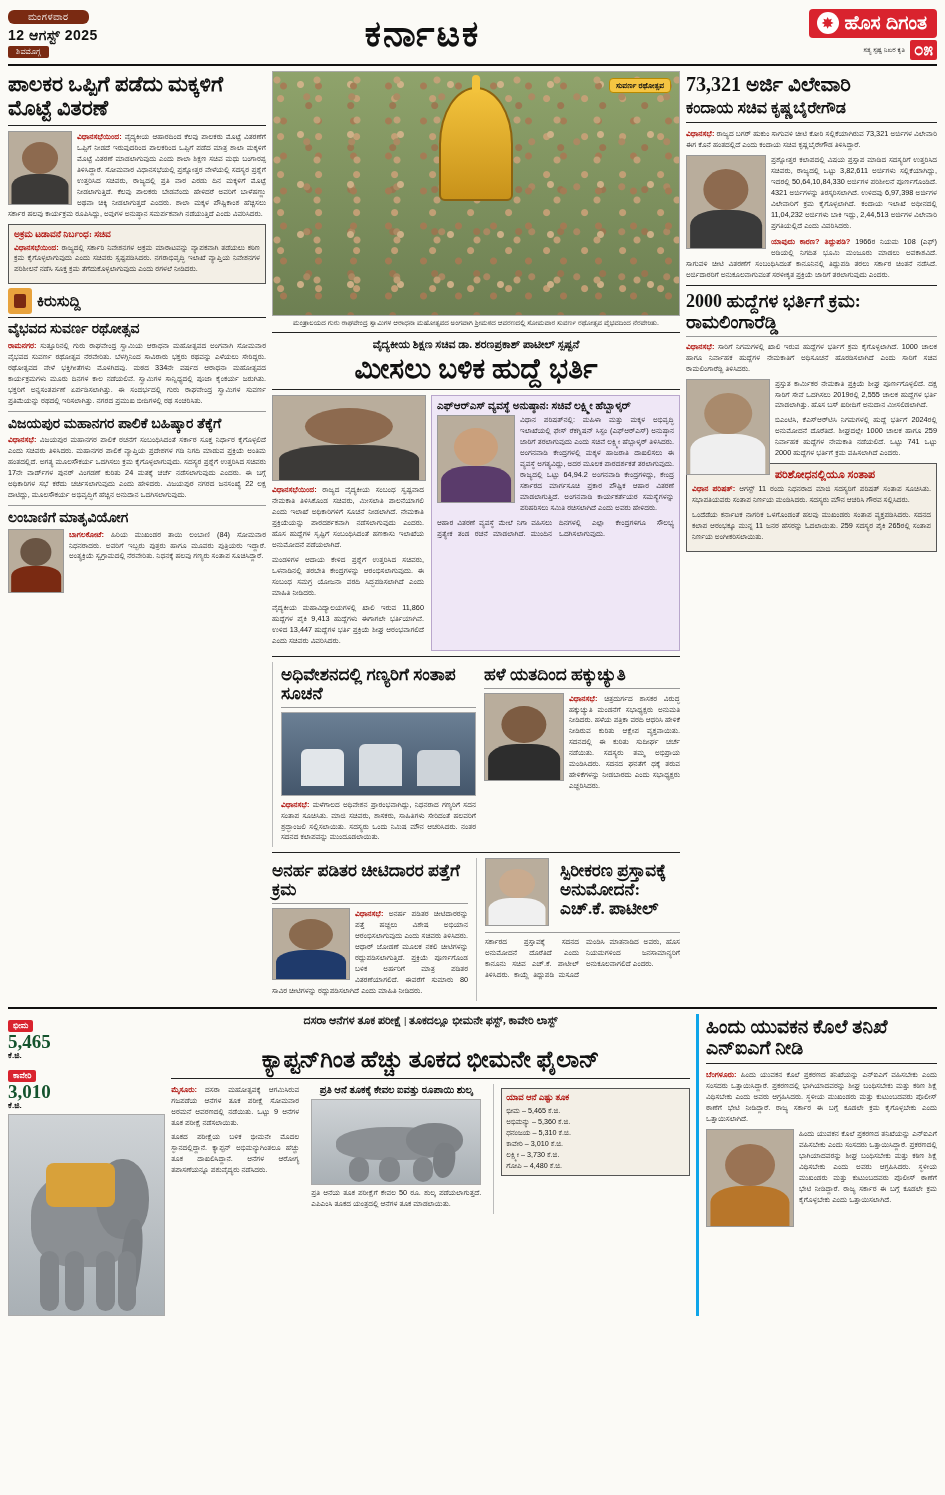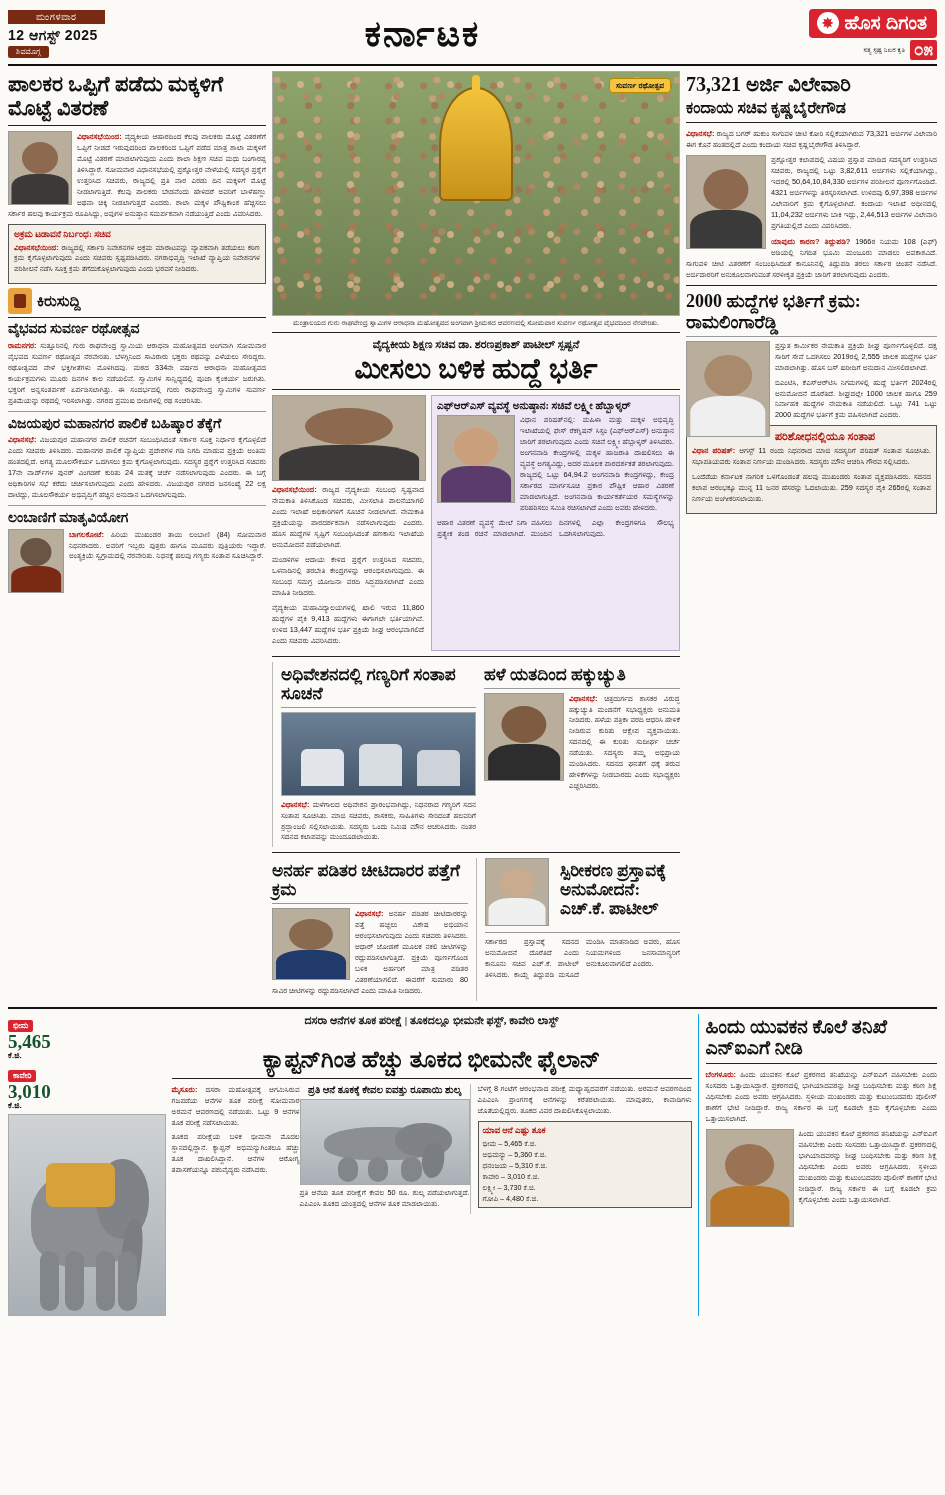--- a/index.html
+++ b/index.html
@@ -6,21 +6,21 @@
   body{
     width:945px;height:1495px;background:#fbfaf6;
     font-family:"Liberation Sans", sans-serif;
     color:#111;overflow:hidden;
   }
   .page{position:relative;width:945px;height:1495px;box-sizing:border-box;padding:6px 8px;}
 
   
   .masthead{display:flex;align-items:center;justify-content:space-between;height:56px;border-bottom:2px solid #111;padding-bottom:2px;}
   .md-date{width:130px;font-size:9px;line-height:1.25;}
-  .md-date .dayname{background:#7a2a12;color:#fff;display:inline-block;padding:1px 28px;border-radius:0;font-size:9.5px;letter-spacing:.5px;}
+  .md-date .dayname{background:#7a2a12;color:#fff;display:inline-block;padding:1px 20px;border-radius:6px;font-size:9.5px;letter-spacing:.5px;}
   .md-date .date{font-size:14px;font-weight:bold;margin-top:3px;letter-spacing:.5px;}
   .md-date .place{background:#7a2a12;color:#fff;display:inline-block;padding:1px 8px;font-size:8px;margin-top:2px;border-radius:2px;}
   .md-title{flex:1;text-align:center;font-size:36px;font-weight:bold;letter-spacing:2px;font-family:"Liberation Serif",serif;}
   .md-brand{width:230px;text-align:right;}
   .brandbox{display:inline-flex;align-items:center;gap:6px;background:#d9232e;color:#fff;padding:3px 10px 4px 8px;border-radius:4px;}
   .brandbox .bicon{width:22px;height:22px;border-radius:50%;background:#fff;color:#d9232e;display:flex;align-items:center;justify-content:center;font-size:14px;font-weight:bold;}
   .brandbox .btext{font-size:19px;font-weight:bold;line-height:1.0;}
   .pagenum{font-size:17px;font-weight:bold;color:#fff;background:#d9232e;padding:0 4px;border-radius:2px;}
 
   
@@ -120,21 +120,21 @@
       <div class="portrait">
         <div class="face"></div>
           <div class="bodyshape"></div>
       </div>
       <p class="body"><span class="byl">ವಿಧಾನಸಭೆಯಿಂದ:</span>
         <span>ವೈದ್ಯಕೀಯ ಆಹಾರದಿಂದ ಕೆಲವು ಪಾಲಕರು ಮೊಟ್ಟೆ ವಿತರಣೆಗೆ ಒಪ್ಪಿಗೆ ನೀಡದೆ ಇರುವುದರಿಂದ ಪಾಲಕರಿಂದ ಒಪ್ಪಿಗೆ ಪಡೆದ ಮಾತ್ರ ಶಾಲಾ ಮಕ್ಕಳಿಗೆ ಮೊಟ್ಟೆ ವಿತರಣೆ ಮಾಡಲಾಗುವುದು ಎಂದು ಶಾಲಾ ಶಿಕ್ಷಣ ಸಚಿವ ಮಧು ಬಂಗಾರಪ್ಪ ತಿಳಿಸಿದ್ದಾರೆ. ಸೋಮವಾರ ವಿಧಾನಸಭೆಯಲ್ಲಿ ಪ್ರಶ್ನೋತ್ತರ ವೇಳೆಯಲ್ಲಿ ಸದಸ್ಯರ ಪ್ರಶ್ನೆಗೆ ಉತ್ತರಿಸಿದ ಸಚಿವರು, ರಾಜ್ಯದಲ್ಲಿ ಪ್ರತಿ ವಾರ ಎರಡು ದಿನ ಮಕ್ಕಳಿಗೆ ಮೊಟ್ಟೆ ನೀಡಲಾಗುತ್ತಿದೆ. ಕೆಲವು ಪಾಲಕರು ಬೇಡವೆಂದು ಹೇಳಿದರೆ ಅವರಿಗೆ ಬಾಳೆಹಣ್ಣು ಅಥವಾ ಚಿಕ್ಕಿ ನೀಡಲಾಗುತ್ತದೆ ಎಂದರು. ಶಾಲಾ ಮಕ್ಕಳ ಪೌಷ್ಟಿಕಾಂಶ ಹೆಚ್ಚಿಸಲು ಸರ್ಕಾರ ಹಲವು ಕಾರ್ಯಕ್ರಮ ರೂಪಿಸಿದ್ದು, ಅವುಗಳ ಅನುಷ್ಠಾನ ಸಮರ್ಪಕವಾಗಿ ನಡೆಯುತ್ತಿದೆ ಎಂದು ವಿವರಿಸಿದರು.</span></p>
 
       <div class="boxed">
         <div class="boxhead">ಅಕ್ರಮ ಟಡಾವನೆ ನಿರ್ಬಂಧ: ಸಚಿವ</div>
         <p class="body"><span class="byl">ವಿಧಾನಸಭೆಯಿಂದ:</span>
-          <span>ರಾಜ್ಯದಲ್ಲಿ ಸರ್ಕಾರಿ ನಿವೇಶನಗಳ ಅಕ್ರಮ ಮಾರಾಟವನ್ನು ವ್ಯಾಪಕವಾಗಿ ತಡೆಯಲು ಕಠಿಣ ಕ್ರಮ ಕೈಗೊಳ್ಳಲಾಗುವುದು ಎಂದು ಸಚಿವರು ಸ್ಪಷ್ಟಪಡಿಸಿದರು. ನಗರಾಭಿವೃದ್ಧಿ ಇಲಾಖೆ ವ್ಯಾಪ್ತಿಯ ನಿವೇಶನಗಳ ಪರಿಶೀಲನೆ ನಡೆಸಿ ಸೂಕ್ತ ಕ್ರಮ ತೆಗೆದುಕೊಳ್ಳಲಾಗುವುದು ಎಂದು ಭರವಸೆ ನೀಡಿದರು.</span></p>
+          <span>ರಾಜ್ಯದಲ್ಲಿ ಸರ್ಕಾರಿ ನಿವೇಶನಗಳ ಅಕ್ರಮ ಮಾರಾಟವನ್ನು ವ್ಯಾಪಕವಾಗಿ ತಡೆಯಲು ಕಠಿಣ ಕ್ರಮ ಕೈಗೊಳ್ಳಲಾಗುವುದು ಎಂದು ಸಚಿವರು ಸ್ಪಷ್ಟಪಡಿಸಿದರು. ನಗರಾಭಿವೃದ್ಧಿ ಇಲಾಖೆ ವ್ಯಾಪ್ತಿಯ ನಿವೇಶನಗಳ ಪರಿಶೀಲನೆ ನಡೆಸಿ ಸೂಕ್ತ ಕ್ರಮ ತೆಗೆದುಕೊಳ್ಳಲಾಗುವುದು ಎಂದು ರಗಳಲೆ ನೀಡಿದರು.</span></p>
       </div>
 
       <div class="kirusuddi">
         <span class="kicon"></span>
         <span class="ktext">ಕಿರುಸುದ್ದಿ</span>
       </div>
       <h3 class="hl">ವೈಭವದ ಸುವರ್ಣ ರಥೋತ್ಸವ</h3>
       <p class="body"><span class="byl">ರಾಮನಗರ:</span>
         <span>ಸುತ್ತೂರಿನಲ್ಲಿ ಗುರು ರಾಘವೇಂದ್ರ ಸ್ವಾಮಿಯ ಆರಾಧನಾ ಮಹೋತ್ಸವದ ಅಂಗವಾಗಿ ಸೋಮವಾರ ವೈಭವದ ಸುವರ್ಣ ರಥೋತ್ಸವ ನೆರವೇರಿತು. ಬೆಳಗ್ಗಿನಿಂದ ಸಾವಿರಾರು ಭಕ್ತರು ರಥವನ್ನು ಎಳೆಯಲು ಸೇರಿದ್ದರು. ರಥೋತ್ಸವದ ವೇಳೆ ಭಕ್ತಿಗೀತೆಗಳು ಮೊಳಗಿದವು. ಮಠದ 334ನೇ ವರ್ಷದ ಆರಾಧನಾ ಮಹೋತ್ಸವದ ಕಾರ್ಯಕ್ರಮಗಳು ಮೂರು ದಿನಗಳ ಕಾಲ ನಡೆಯಲಿವೆ. ಸ್ವಾಮಿಗಳ ಸಾನ್ನಿಧ್ಯದಲ್ಲಿ ಪೂಜಾ ಕೈಂಕರ್ಯ ಜರುಗಿತು. ಭಕ್ತರಿಗೆ ಅನ್ನಸಂತರ್ಪಣೆ ಏರ್ಪಡಿಸಲಾಗಿತ್ತು. ಈ ಸಂದರ್ಭದಲ್ಲಿ ಗುರು ರಾಘವೇಂದ್ರ ಸ್ವಾಮಿಗಳ ಸುವರ್ಣ ಪ್ರತಿಮೆಯನ್ನು ರಥದಲ್ಲಿ ಇರಿಸಲಾಗಿತ್ತು. ನಗರದ ಪ್ರಮುಖ ಬೀದಿಗಳಲ್ಲಿ ರಥ ಸಂಚರಿಸಿತು.</span></p>
 
@@ -254,20 +254,22 @@
         <div class="face" style="background:#8d6a4f;"></div>
           <div class="bodyshape" style="background:#3a3a3a;"></div>
       </div>
       <p class="body">ಪ್ರಶ್ನೋತ್ತರ ಕಲಾಪದಲ್ಲಿ ವಿಷಯ ಪ್ರಸ್ತಾಪ ಮಾಡಿದ ಸದಸ್ಯರಿಗೆ ಉತ್ತರಿಸಿದ ಸಚಿವರು, ರಾಜ್ಯದಲ್ಲಿ ಒಟ್ಟು 3,82,611 ಅರ್ಜಿಗಳು ಸಲ್ಲಿಕೆಯಾಗಿದ್ದು, ಇದರಲ್ಲಿ 50,64,10,84,330 ಅರ್ಜಿಗಳ ಪರಿಶೀಲನೆ ಪೂರ್ಣಗೊಂಡಿದೆ. 4321 ಅರ್ಜಿಗಳನ್ನು ತಿರಸ್ಕರಿಸಲಾಗಿದೆ. ಉಳಿದವು 6,97,398 ಅರ್ಜಿಗಳ ವಿಲೇವಾರಿಗೆ ಕ್ರಮ ಕೈಗೊಳ್ಳಲಾಗಿದೆ. ಕಂದಾಯ ಇಲಾಖೆ ಅಧೀನದಲ್ಲಿ 11,04,232 ಅರ್ಜಿಗಳು ಬಾಕಿ ಇದ್ದು, 2,44,513 ಅರ್ಜಿಗಳ ವಿಲೇವಾರಿ ಪ್ರಗತಿಯಲ್ಲಿದೆ ಎಂದು ವಿವರಿಸಿದರು.</p>
       <p class="body"><span class="byl">ಯಾವುದು ಕಾರಣ? ತಿದ್ದುಪಡಿ?</span>
         <span>1966ರ ನಿಯಮ 108 (ಎಫ್) ಅಡಿಯಲ್ಲಿ ನಿಗದಿತ ಭೂಮಿ ಮಂಜೂರು ಮಾಡಲು ಅವಕಾಶವಿದೆ. ಸಾಗುವಳಿ ಚೀಟಿ ವಿತರಣೆಗೆ ಸಂಬಂಧಿಸಿದಂತೆ ಕಾನೂನಿನಲ್ಲಿ ತಿದ್ದುಪಡಿ ತರಲು ಸರ್ಕಾರ ಚಿಂತನೆ ನಡೆಸಿದೆ. ಅರ್ಜಿದಾರರಿಗೆ ಅನುಕೂಲವಾಗುವಂತೆ ಸರಳೀಕೃತ ಪ್ರಕ್ರಿಯೆ ಜಾರಿಗೆ ತರಲಾಗುವುದು ಎಂದರು.</span></p>
 
       <div class="rule"></div>
       <h1 class="hl" style="font-size:18px;">2000 ಹುದ್ದೆಗಳ ಭರ್ತಿಗೆ ಕ್ರಮ: ರಾಮಲಿಂಗಾರೆಡ್ಡಿ</h1>
       <div class="thinrule"></div>
+      <p class="body"><span class="byl">ವಿಧಾನಸಭೆ:</span>
+        <span>ಸಾರಿಗೆ ನಿಗಮಗಳಲ್ಲಿ ಖಾಲಿ ಇರುವ ಹುದ್ದೆಗಳ ಭರ್ತಿಗೆ ಕ್ರಮ ಕೈಗೊಳ್ಳಲಾಗಿದೆ. 1000 ಚಾಲಕ ಹಾಗೂ ನಿರ್ವಾಹಕ ಹುದ್ದೆಗಳ ನೇಮಕಾತಿಗೆ ಅಧಿಸೂಚನೆ ಹೊರಡಿಸಲಾಗಿದೆ ಎಂದು ಸಾರಿಗೆ ಸಚಿವ ರಾಮಲಿಂಗಾರೆಡ್ಡಿ ತಿಳಿಸಿದರು.</span></p>
       <div class="portrait" style="width:82px;height:94px;">
         <div class="face" style="background:#a98a6c;"></div>
           <div class="bodyshape" style="background:#efefef;"></div>
       </div>
       <p class="body">ಪ್ರಸ್ತುತ ಕಾರ್ಮಿಕರ ನೇಮಕಾತಿ ಪ್ರಕ್ರಿಯೆ ಶೀಘ್ರ ಪೂರ್ಣಗೊಳ್ಳಲಿದೆ. ದಕ್ಷ ಸಾರಿಗೆ ಸೇವೆ ಒದಗಿಸಲು 2019ರಲ್ಲಿ 2,555 ಚಾಲಕ ಹುದ್ದೆಗಳ ಭರ್ತಿ ಮಾಡಲಾಗಿತ್ತು. ಹೊಸ ಬಸ್ ಖರೀದಿಗೆ ಅನುದಾನ ಮೀಸಲಿಡಲಾಗಿದೆ.</p>
       <p class="body">ಬಿಎಂಟಿಸಿ, ಕೆಎಸ್‌ಆರ್‌ಟಿಸಿ ನಿಗಮಗಳಲ್ಲಿ ಹುದ್ದೆ ಭರ್ತಿಗೆ 2024ರಲ್ಲಿ ಅನುಮೋದನೆ ದೊರೆತಿದೆ. ಶೀಘ್ರದಲ್ಲೇ 1000 ಚಾಲಕ ಹಾಗೂ 259 ನಿರ್ವಾಹಕ ಹುದ್ದೆಗಳ ನೇಮಕಾತಿ ನಡೆಯಲಿದೆ. ಒಟ್ಟು 741 ಒಟ್ಟು 2000 ಹುದ್ದೆಗಳ ಭರ್ತಿಗೆ ಕ್ರಮ ವಹಿಸಲಾಗಿದೆ ಎಂದರು.</p>
 
       <div class="boxed">
         <div class="boxhead" style="font-size:11px;text-align:left;">ಪರಿಶೋಧನಲ್ಲಿಯೂ ಸಂತಾಪ</div>
         <p class="body"><span class="byl">ವಿಧಾನ ಪರಿಷತ್:</span>
@@ -300,56 +302,55 @@
         <div class="el-leg" style="left:36%;"></div>
         <div class="el-leg" style="left:56%;"></div>
         <div class="el-leg" style="left:70%;"></div>
       </div>
     </div>
 
     <div style="width:528px;">
       <div style="text-align:center;font-size:11px;font-weight:bold;font-family:'Liberation Serif',serif;">ದಸರಾ ಆನೆಗಳ ತೂಕ ಪರೀಕ್ಷೆ | ತೂಕದಲ್ಲೂ ಭೀಮನೇ ಫಸ್ಟ್, ಕಾವೇರಿ ಲಾಸ್ಟ್</div>
       <h1 class="hl centerhl" style="font-size:23px;margin:20px 0 4px;">ಕ್ಯಾಪ್ಟನ್‌ಗಿಂತ ಹೆಚ್ಚು ತೂಕದ ಭೀಮನೇ ಫೈಲಾನ್</h1>
       <div class="rule"></div>
-      <div style="display:flex;gap:0;">
+      <div style="display:flex;gap:12px;">
         <div style="width:128px;">
           <p class="body"><span class="byl">ಮೈಸೂರು:</span>
             <span>ದಸರಾ ಮಹೋತ್ಸವಕ್ಕೆ ಆಗಮಿಸಿರುವ ಗಜಪಡೆಯ ಆನೆಗಳ ತೂಕ ಪರೀಕ್ಷೆ ಸೋಮವಾರ ಅರಮನೆ ಆವರಣದಲ್ಲಿ ನಡೆಯಿತು. ಒಟ್ಟು 9 ಆನೆಗಳ ತೂಕ ಪರೀಕ್ಷೆ ನಡೆಸಲಾಯಿತು.</span></p>
           <p class="body">ತೂಕದ ಪರೀಕ್ಷೆಯ ಬಳಿಕ ಭೀಮನೇ ಮೊದಲ ಸ್ಥಾನದಲ್ಲಿದ್ದಾನೆ. ಕ್ಯಾಪ್ಟನ್ ಅಭಿಮನ್ಯುಗಿಂತಲೂ ಹೆಚ್ಚು ತೂಕ ದಾಖಲಿಸಿದ್ದಾನೆ. ಆನೆಗಳ ಆರೋಗ್ಯ ತಪಾಸಣೆಯನ್ನೂ ಪಶುವೈದ್ಯರು ನಡೆಸಿದರು.</p>
         </div>
         <div style="width:170px;">
           <div style="font-size:10px;font-weight:bold;font-family:'Liberation Serif',serif;text-align:center;margin-bottom:3px;">ಪ್ರತಿ ಆನೆ ತೂಕಕ್ಕೆ ಕೇವಲ ಐವತ್ತು ರೂಪಾಯಿ ಶುಲ್ಕ</div>
           <div class="photo elephant" style="height:84px;">
             <div class="el-body" style="top:32%;height:40%;"></div>
             <div class="el-head" style="top:28%;"></div>
             <div class="el-trunk" style="top:52%;"></div>
             <div class="el-leg" style="left:22%;"></div>
             <div class="el-leg" style="left:40%;"></div>
             <div class="el-leg" style="left:60%;"></div>
           </div>
           <p class="body" style="margin-top:3px;">ಪ್ರತಿ ಆನೆಯ ತೂಕ ಪರೀಕ್ಷೆಗೆ ಕೇವಲ 50 ರೂ. ಶುಲ್ಕ ಪಡೆಯಲಾಗುತ್ತದೆ. ಎಪಿಎಂಸಿ ತೂಕದ ಯಂತ್ರದಲ್ಲಿ ಆನೆಗಳ ತೂಕ ಮಾಡಲಾಯಿತು.</p>
         </div>
         <div style="flex:1;border-left:1px solid #bbb;padding-left:7px;">
-          <p class="body">ಬೆಳಗ್ಗೆ 8 ಗಂಟೆಗೆ ಆರಂಭವಾದ ಪರೀಕ್ಷೆ ಮಧ್ಯಾಹ್ನದವರೆಗೆ ನಡೆಯಿತು. ಅರಮನೆ ಆವರಣದಿಂದ ಎಪಿಎಂಸಿ ಪ್ರಾಂಗಣಕ್ಕೆ ಆನೆಗಳನ್ನು ಕರೆತರಲಾಯಿತು. ಮಾವುತರು, ಕಾವಾಡಿಗಳು ಜೊತೆಯಲ್ಲಿದ್ದರು. ತೂಕದ ವಿವರ ದಾಖಲಿಸಿಕೊಳ್ಳಲಾಯಿತು.</p>
           <div class="boxed" style="padding:3px 4px;">
             <div class="boxhead" style="font-size:8.5px;">ಯಾವ ಆನೆ ಎಷ್ಟು ತೂಕ</div>
             <div style="font-size:7.2px;line-height:1.55;">
               <div><span>ಭೀಮ</span> – <span>5,465 ಕೆ.ಜಿ.</span></div>
               <div><span>ಅಭಿಮನ್ಯು</span> – <span>5,360 ಕೆ.ಜಿ.</span></div>
               <div><span>ಧನಂಜಯ</span> – <span>5,310 ಕೆ.ಜಿ.</span></div>
               <div><span>ಕಾವೇರಿ</span> – <span>3,010 ಕೆ.ಜಿ.</span></div>
               <div><span>ಲಕ್ಷ್ಮೀ</span> – <span>3,730 ಕೆ.ಜಿ.</span></div>
               <div><span>ಗೋಪಿ</span> – <span>4,480 ಕೆ.ಜಿ.</span></div>
             </div>
           </div>
         </div>
       </div>
     </div>
 
-    <div style="width:235px;border-left:1px solid #0ea5e9;padding-left:7px;">
+    <div style="width:235px;border-left:3px solid #0ea5e9;padding-left:7px;">
       <h1 class="hl" style="font-size:19px;">ಹಿಂದು ಯುವಕನ ಕೊಲೆ ತನಿಖೆ ಎನ್‌ಐಎಗೆ ನೀಡಿ</h1>
       <div class="rule"></div>
       <p class="body"><span class="byl">ಬೆಂಗಳೂರು:</span>
         <span>ಹಿಂದು ಯುವಕನ ಕೊಲೆ ಪ್ರಕರಣದ ತನಿಖೆಯನ್ನು ಎನ್‌ಐಎಗೆ ವಹಿಸಬೇಕು ಎಂದು ಸಂಸದರು ಒತ್ತಾಯಿಸಿದ್ದಾರೆ. ಪ್ರಕರಣದಲ್ಲಿ ಭಾಗಿಯಾದವರನ್ನು ಶೀಘ್ರ ಬಂಧಿಸಬೇಕು ಮತ್ತು ಕಠಿಣ ಶಿಕ್ಷೆ ವಿಧಿಸಬೇಕು ಎಂದು ಅವರು ಆಗ್ರಹಿಸಿದರು. ಸ್ಥಳೀಯ ಮುಖಂಡರು ಮತ್ತು ಕುಟುಂಬದವರು ಪೊಲೀಸ್ ಠಾಣೆಗೆ ಭೇಟಿ ನೀಡಿದ್ದಾರೆ. ರಾಜ್ಯ ಸರ್ಕಾರ ಈ ಬಗ್ಗೆ ಕೂಡಲೇ ಕ್ರಮ ಕೈಗೊಳ್ಳಬೇಕು ಎಂದು ಒತ್ತಾಯಿಸಲಾಗಿದೆ.</span></p>
       <div class="portrait" style="width:86px;height:96px;">
         <div class="face" style="background:#9a7354;"></div>
           <div class="bodyshape" style="background:#b8762a;"></div>
       </div>
       <p class="body">ಹಿಂದು ಯುವಕನ ಕೊಲೆ ಪ್ರಕರಣದ ತನಿಖೆಯನ್ನು ಎನ್‌ಐಎಗೆ ವಹಿಸಬೇಕು ಎಂದು ಸಂಸದರು ಒತ್ತಾಯಿಸಿದ್ದಾರೆ. ಪ್ರಕರಣದಲ್ಲಿ ಭಾಗಿಯಾದವರನ್ನು ಶೀಘ್ರ ಬಂಧಿಸಬೇಕು ಮತ್ತು ಕಠಿಣ ಶಿಕ್ಷೆ ವಿಧಿಸಬೇಕು ಎಂದು ಅವರು ಆಗ್ರಹಿಸಿದರು. ಸ್ಥಳೀಯ ಮುಖಂಡರು ಮತ್ತು ಕುಟುಂಬದವರು ಪೊಲೀಸ್ ಠಾಣೆಗೆ ಭೇಟಿ ನೀಡಿದ್ದಾರೆ. ರಾಜ್ಯ ಸರ್ಕಾರ ಈ ಬಗ್ಗೆ ಕೂಡಲೇ ಕ್ರಮ ಕೈಗೊಳ್ಳಬೇಕು ಎಂದು ಒತ್ತಾಯಿಸಲಾಗಿದೆ.</p>
     </div>

